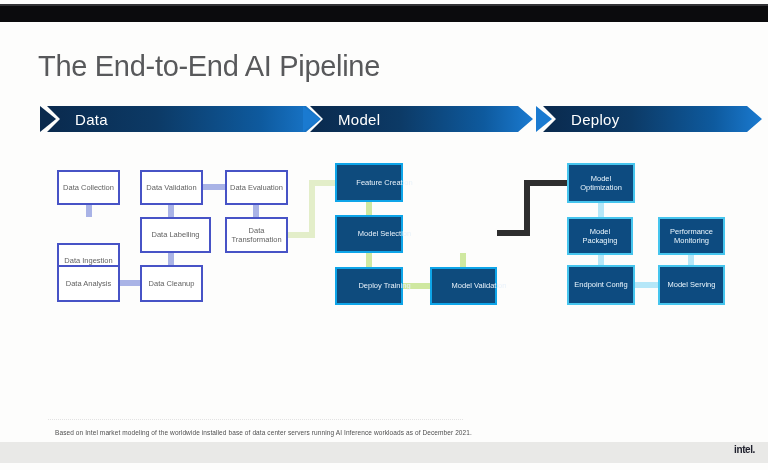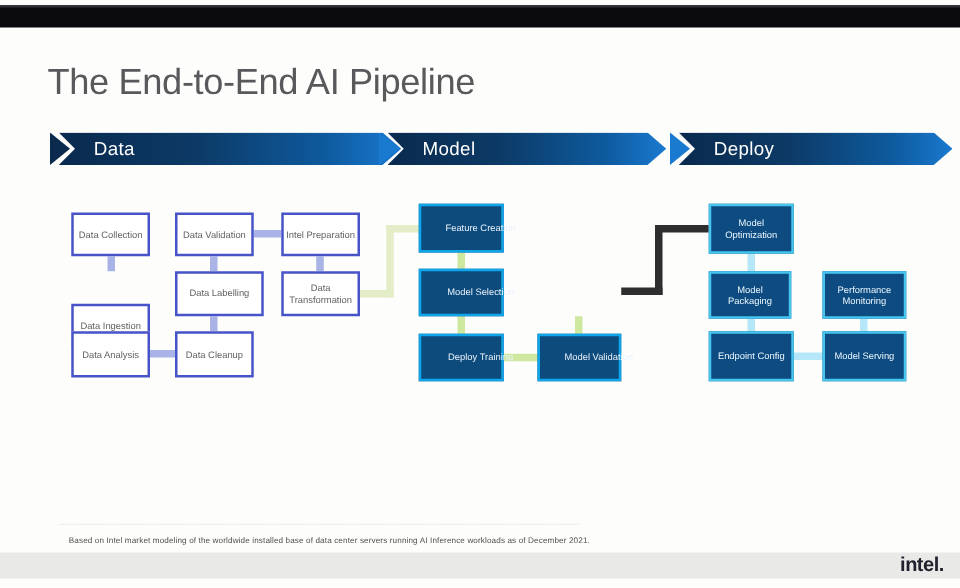--- a/index.html
+++ b/index.html
@@ -58,21 +58,21 @@
   .footnote {
     position:absolute; left:55px; top:429px;
     font-size:6.5px; color:#4f4f4f; letter-spacing:0.1px;
   }
   .bottombar {
     position:absolute; left:0; top:442px; width:768px; height:21px;
     background:#e9e9e7;
   }
   .intel-logo {
     position:absolute; right:13px; top:2px;
-    font-size:16px; font-weight:600; color:#21222e; letter-spacing:-0.4px;
+    font-size:10px; font-weight:600; color:#21222e; letter-spacing:-0.4px;
   }
 </style>
 </head>
 <body>
 
 <div class="stage">
 
   <div class="topbar"></div>
 
   <div class="title">The End-to-End AI Pipeline</div>
@@ -122,21 +122,21 @@
   <div class="seg c-deploy" style="left:635px;top:282px;width:23px;height:6px;"></div>
   <div class="seg c-deploy" style="left:688px;top:255px;width:6px;height:10px;"></div>
 
   <div class="box data" style="left:57px;top:170px;width:63px;height:35px;">
       <span>Data Collection</span>
     </div>
   <div class="box data" style="left:140px;top:170px;width:63px;height:35px;">
       <span>Data Validation</span>
     </div>
   <div class="box data" style="left:225px;top:170px;width:63px;height:35px;">
-      <span>Intel Preparation</span>
+      <span>Data Evaluation</span>
     </div>
   <div class="box data" style="left:57px;top:217px;width:63px;height:36px;margin-top:26px;">
       <span>Data Ingestion</span>
     </div>
   <div class="box data" style="left:140px;top:217px;width:71px;height:36px;">
       <span>Data Labelling</span>
     </div>
   <div class="box data" style="left:225px;top:217px;width:63px;height:36px;">
       <span>Data
 Transformation</span>

